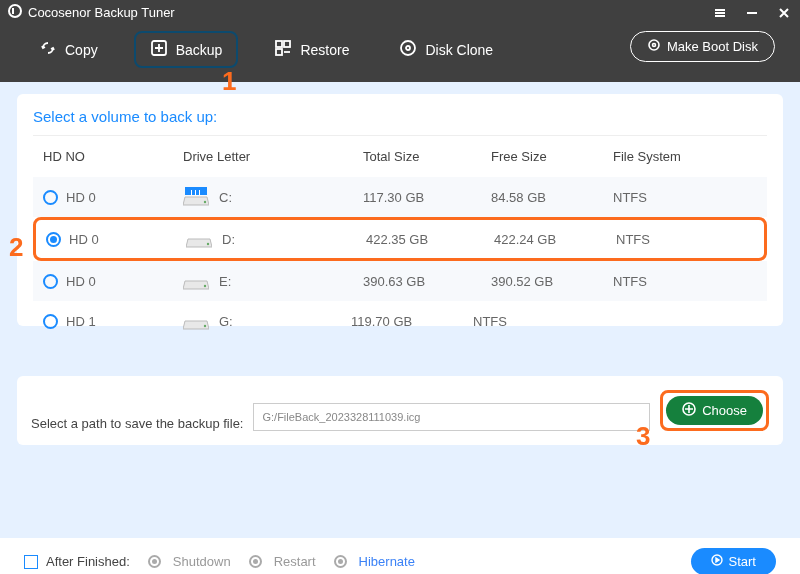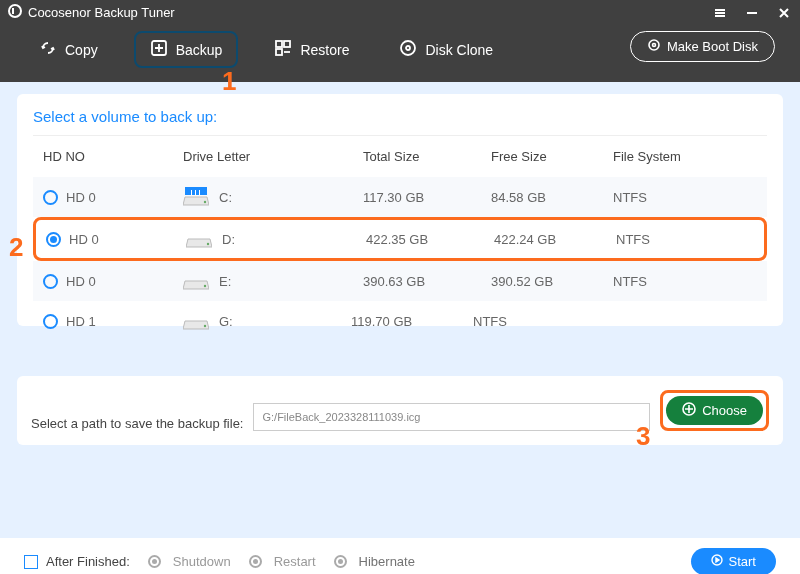--- a/index.html
+++ b/index.html
@@ -380,21 +380,21 @@
 </div>
 
 <div class="footer">
   <span class="checkbox"></span>
   <span>After Finished:</span>
   <span class="radio-gray"></span>
   <span style="color:#999">Shutdown</span>
   <span class="radio-gray"></span>
   <span style="color:#999">Restart</span>
   <span class="radio-gray"></span>
-  <span style="color:#737373">Hibernate</span>
+  <span style="color:#3b82f6">Hibernate</span>
   <div class="spacer"></div>
   <div class="start-btn">
     <span class="icon">
       <svg width="12" height="12" viewBox="0 0 12 12" fill="none" stroke="#fff" stroke-width="1.4">
           <circle cx="6" cy="6" r="5"></circle>
           <path d="M5 4l3 2-3 2z" fill="#fff"></path>
         </svg>
     </span>
     <span>Start</span>
   </div>

